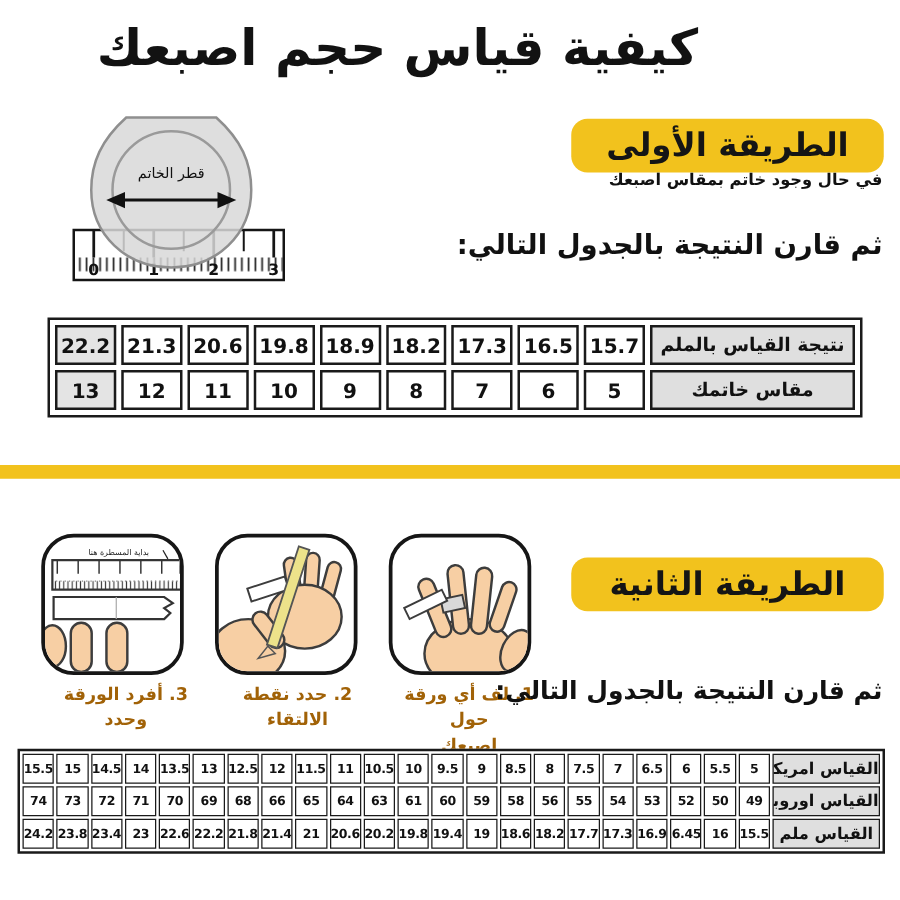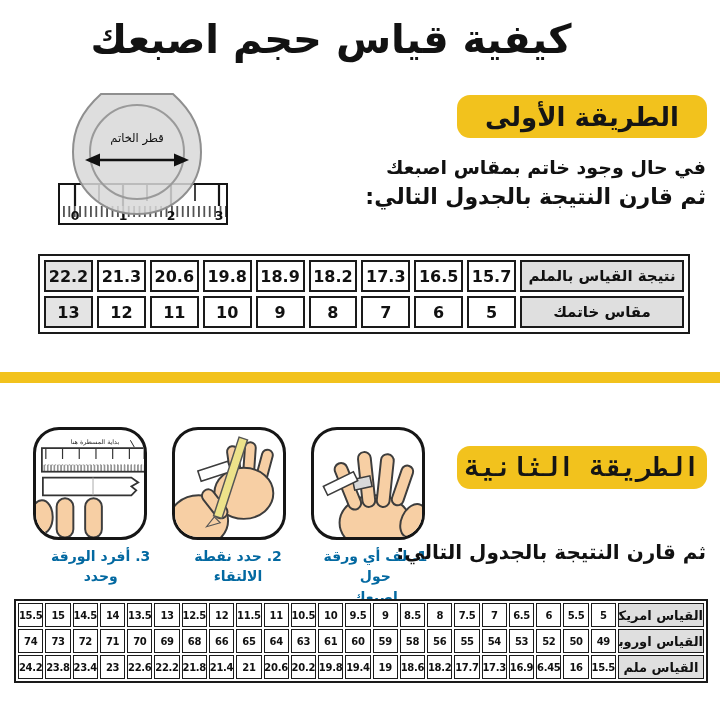--- a/index.html
+++ b/index.html
@@ -2,33 +2,33 @@
 <html lang="ar"><head>
 <meta charset="utf-8">
 <style>
   * { margin:0; padding:0; box-sizing:border-box; }
   html,body { width:720px; height:720px; background:#fff; }
   .page {
     position:relative; width:720px; height:720px; background:#fff;
     overflow:hidden; font-family:"DejaVu Sans", sans-serif; color:#111;
   }
   .page-title {
-    position:absolute; top:16px; left:13px; width:636px;
+    position:absolute; top:16px; left:0; width:636px;
     text-align:center; font-size:40px; font-weight:bold; color:#121212;
   }
   .accent-bg { background:#F2C21D; }
   .method-heading {
     position:absolute; right:13px; width:250px; height:43px;
     display:flex; align-items:center; justify-content:center;
     font-size:26px; font-weight:bold; color:#151515;border-radius:13px;
   }
   #m1-heading { top:95px; }
-  #m2-heading { top:446px;font-family:Liberation Mono, monospace; }
+  #m2-heading { top:446px; }
   .sub1, .sub2 { position:absolute; right:14px; width:350px; text-align:right; font-weight:bold; }
-  #m1-sub1 { top:156px; font-size:19px; }
+  #m1-sub1 { top:137px; font-size:13px; }
   #m1-sub2 { top:184px; font-size:22px; }
   #m2-sub1 { top:505px; font-size:20px; }
   #m2-sub2 { top:540px; font-size:20px; }
 
   
   .tbl {
     position:absolute; border-collapse:separate; background:#fff;
     border:2px solid #1a1a1a; table-layout:fixed;
   }
   .tbl td {
@@ -57,21 +57,21 @@
   .step-box {
     width:114px; height:113px; background:#fff;
     border:3px solid #161616; border-radius:26px; overflow:hidden;
   }
   .captions-row {
     position:absolute; left:20px; top:546px; width:412px;
     display:flex; flex-direction:row-reverse; justify-content:space-between;
   }
   .caption {
     width:134px; text-align:center; font-size:14px; font-weight:bold;
-    line-height:1.45; color:#0369a1;margin-left:24px;
+    line-height:1.45; color:#a16207;margin-left:24px;
   }
 </style>
 </head>
 <body>
 
 <div class="page">
 
   <div class="page-title" dir="rtl">كيفية قياس حجم اصبعك</div>
 
   <svg id="ring-illustration" width="190" height="142" viewBox="0 0 190 142">

